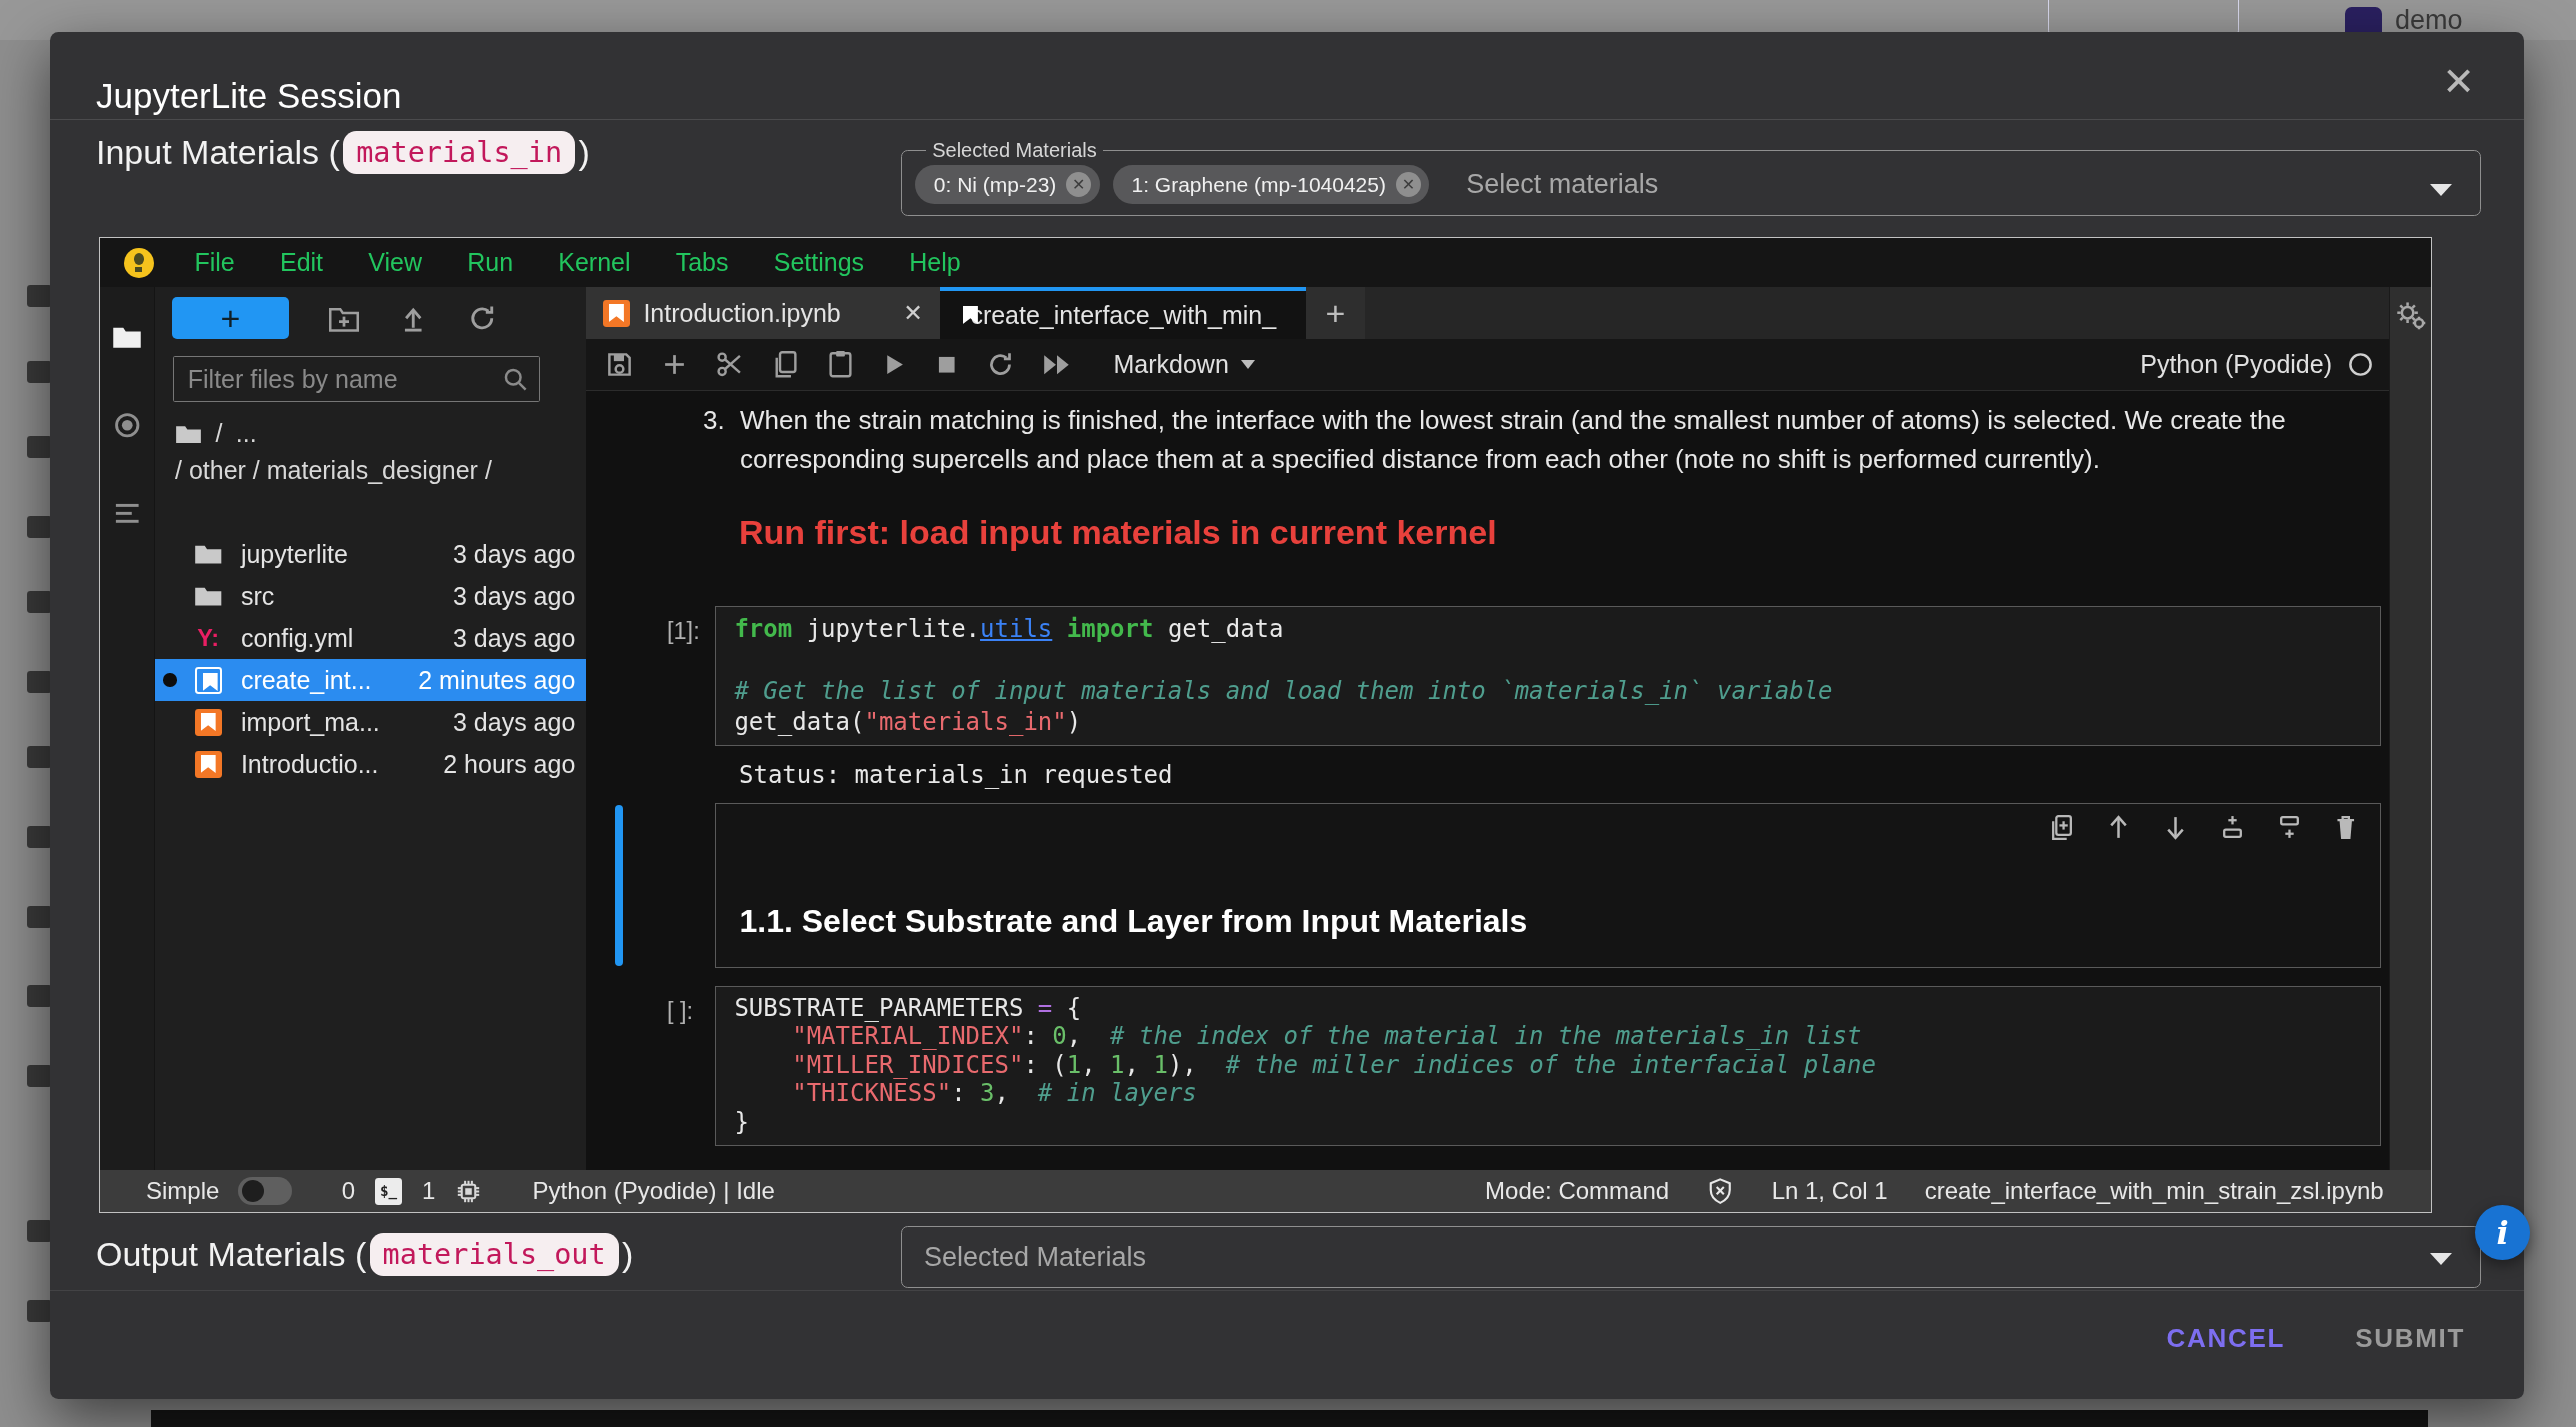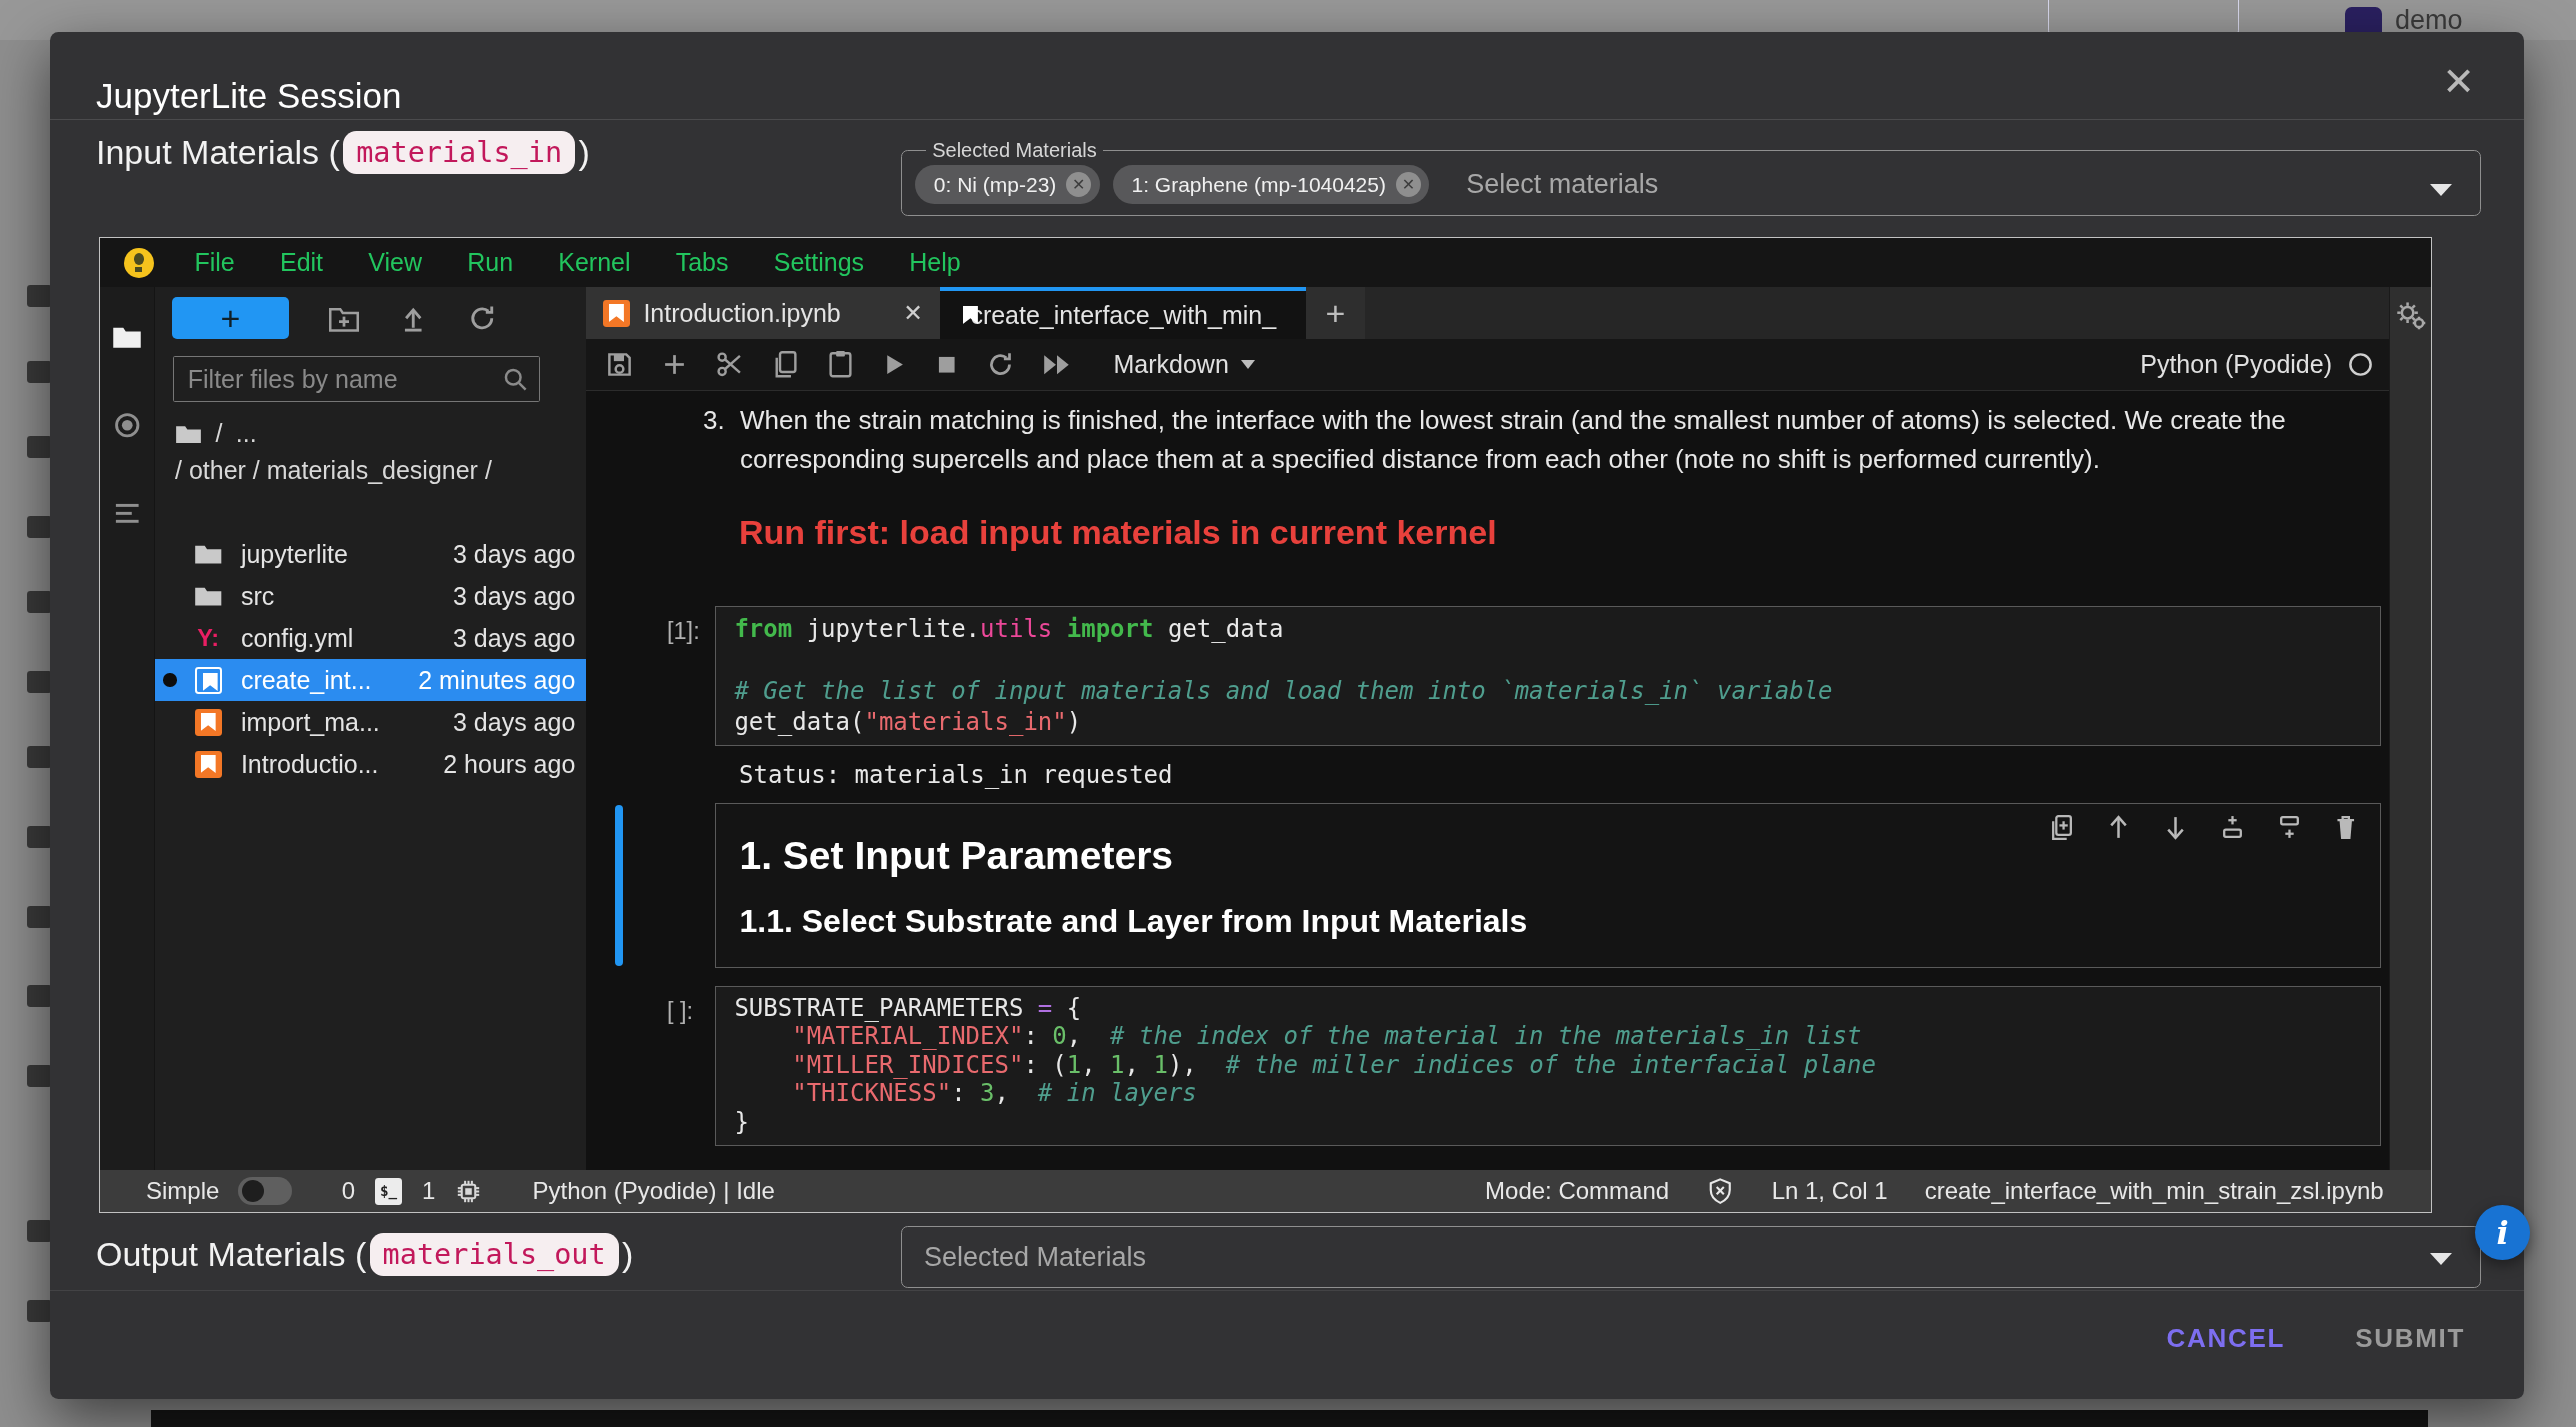--- a/index.html
+++ b/index.html
@@ -101,21 +101,21 @@
   .kernel-right { margin-left:auto; display:flex; align-items:center; gap:15px; padding-right:15px; color:#e0e0e0; font-size:25px; }
 
   .content { position:absolute; left:0; right:0; top:104px; bottom:0; background:#111; overflow:hidden; }
   .md-item3 { position:absolute; left:117px; top:10px; width:1610px; font-size:26px; line-height:39px; color:#e8e8e8; display:flex; }
   .md-item3 .num { width:37px; flex:none; }
   .red-h { position:absolute; left:153px; top:122px; font-size:34px; font-weight:bold; color:#e8413c; }
   .prompt { position:absolute; left:81px; font-size:23.5px; color:#b0b0b0; }
   .codebox { position:absolute; left:129px; right:8.4px; border:0.8px solid #5a5a5a; background:#1b1b1b; padding:6.7px 18.4px; font-size:24px; line-height:31px; white-space:pre; font-family:"DejaVu Sans Mono", monospace; color:#e8e8e8; cursor:text; }
   .cb2 { line-height:28.5px; background:#1b1b1b; }
   .tok-kw { color:#43b94c; font-weight:bold; }
-  .tok-mod { color:#ec4899; }
+  .tok-mod { color:#3b82f6;text-decoration:underline; }
   .tok-com { color:#4f9e8e; font-style:italic; }
   .tok-str { color:#e96a6e; }
   .tok-num { color:#6abf69; }
   .tok-op { color:#b070e0; }
   .out-line { position:absolute; left:153px; font-size:24px; color:#e8e8e8; font-family:"DejaVu Sans Mono", monospace; }
   .mdcell { position:absolute; left:129px; right:8.4px; top:412px; height:165px; border:0.8px solid #5a5a5a; background:#141414; }
   .mdcell h1 { position:absolute; left:23.5px; top:30px; font-size:39px; color:#fff; }
   .mdcell h2 { position:absolute; left:23.5px; top:99px; font-size:32px; color:#fff; }
   .cell-hover { position:absolute; right:22px; top:10px; display:flex; gap:32px; }
   .cell-hover span { cursor:pointer; }
@@ -415,21 +415,20 @@
           <div class="prompt" style="top:227px;">[1]:</div>
           <div class="codebox" style="top:215px; height:140px;"><span class="tok-kw">from</span><span> jupyterlite.</span><span class="tok-mod">utils</span><span class="tok-kw"> import</span><span> get_data</span>
 
 <span class="tok-com"># Get the list of input materials and load them into `materials_in` variable</span>
 <span>get_data(</span><span class="tok-str">"materials_in"</span><span>)</span></div>
 
           <div class="out-line" style="top:370px;">Status: materials_in requested</div>
 
           <div class="sel-bar"></div>
           <div class="mdcell">
-            <h1>1. Set Input Parameters</h1>
             <h2>1.1. Select Substrate and Layer from Input Materials</h2>
             <div class="cell-hover">
               <span>
                   <svg class="i" width="25" height="27" viewBox="0 0 24 26">
                     <rect x="7" y="2" width="14" height="18" rx="2" fill="none" stroke="#b9b9b9" stroke-width="2.2"></rect>
                     <path d="M4 7v17h13" fill="none" stroke="#b9b9b9" stroke-width="2.2"></path>
                     <g stroke="#b9b9b9" stroke-width="2.2">
                       <line x1="14" y1="7" x2="14" y2="15"></line>
                       <line x1="10" y1="11" x2="18" y2="11"></line>
                     </g>

